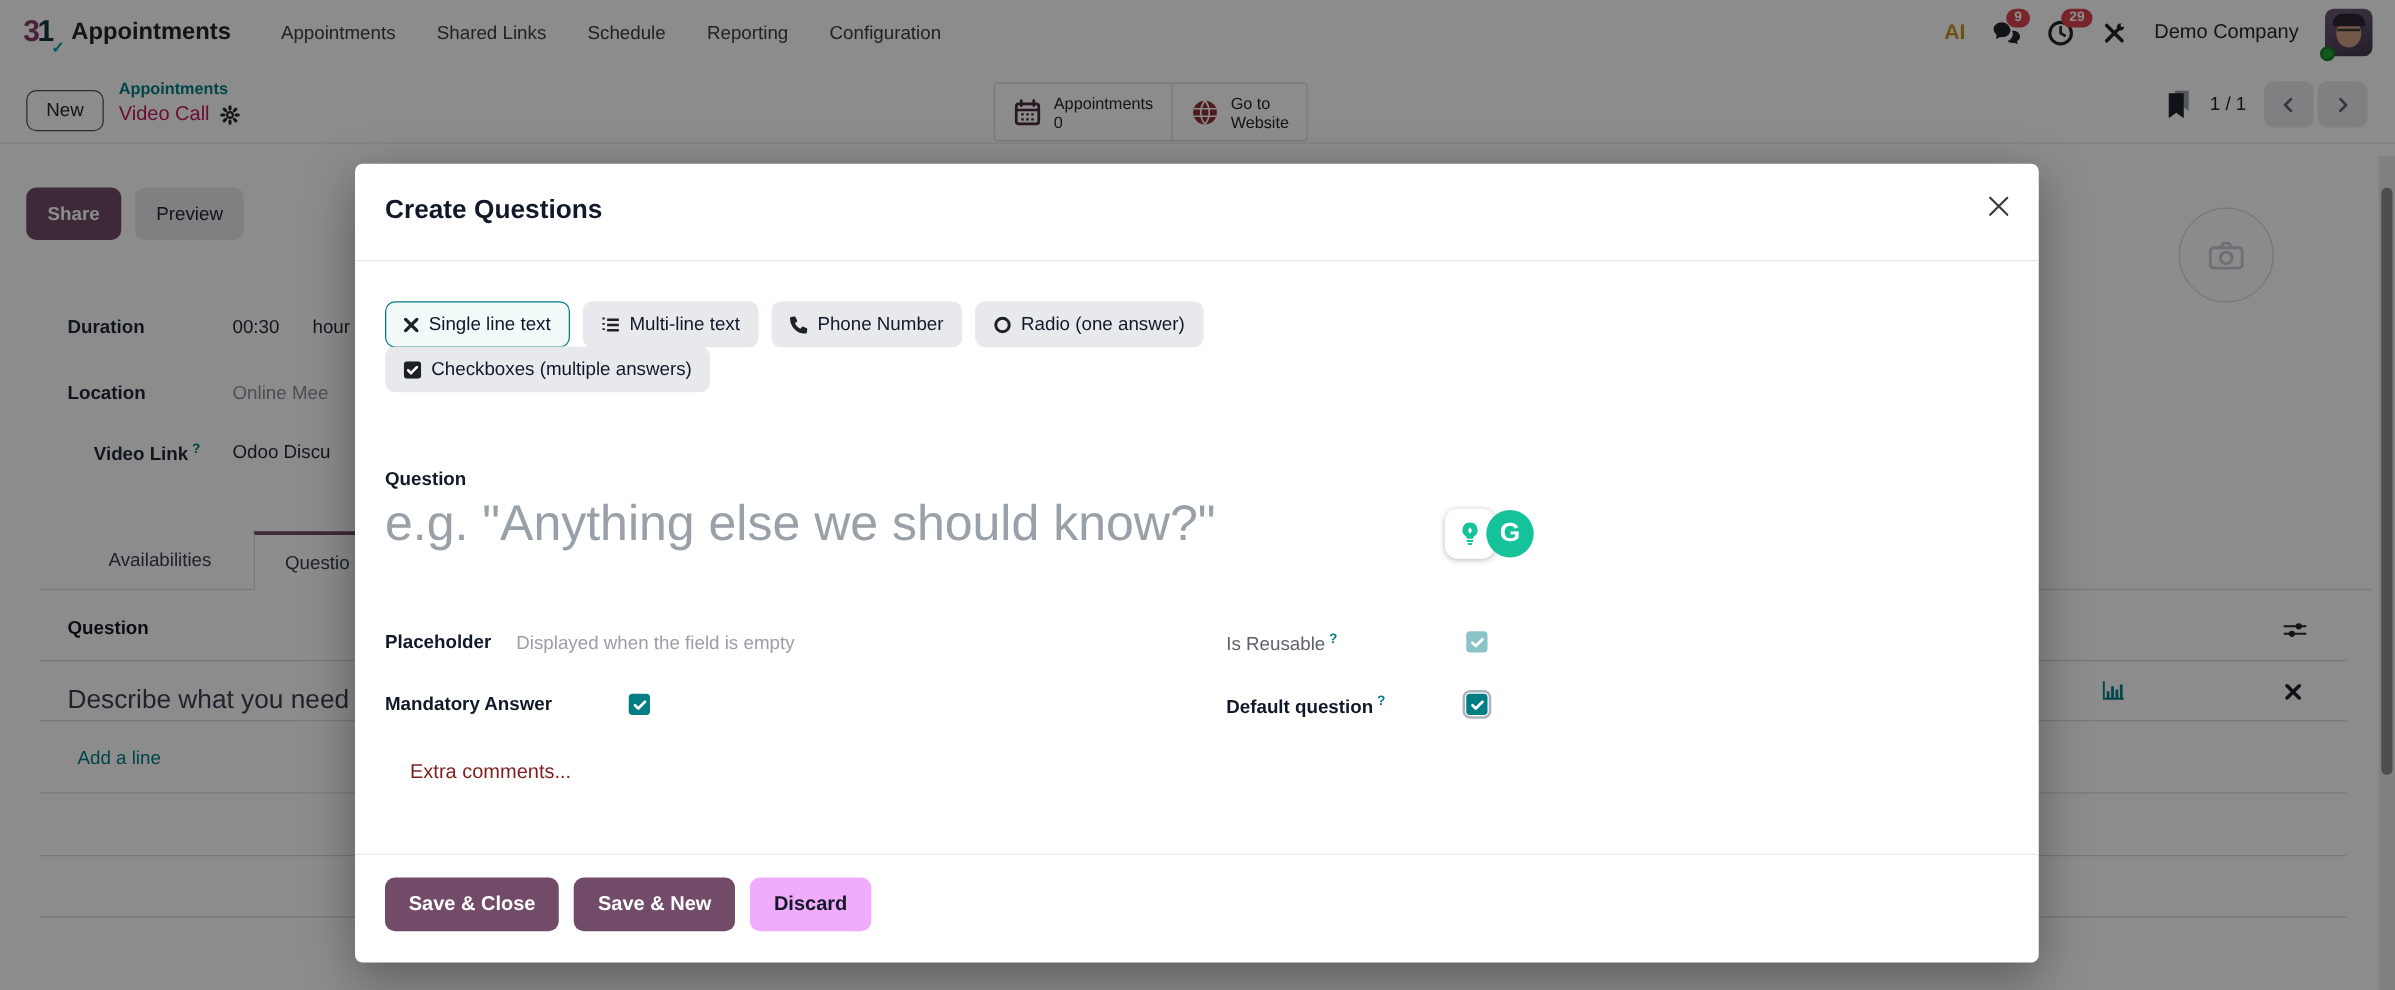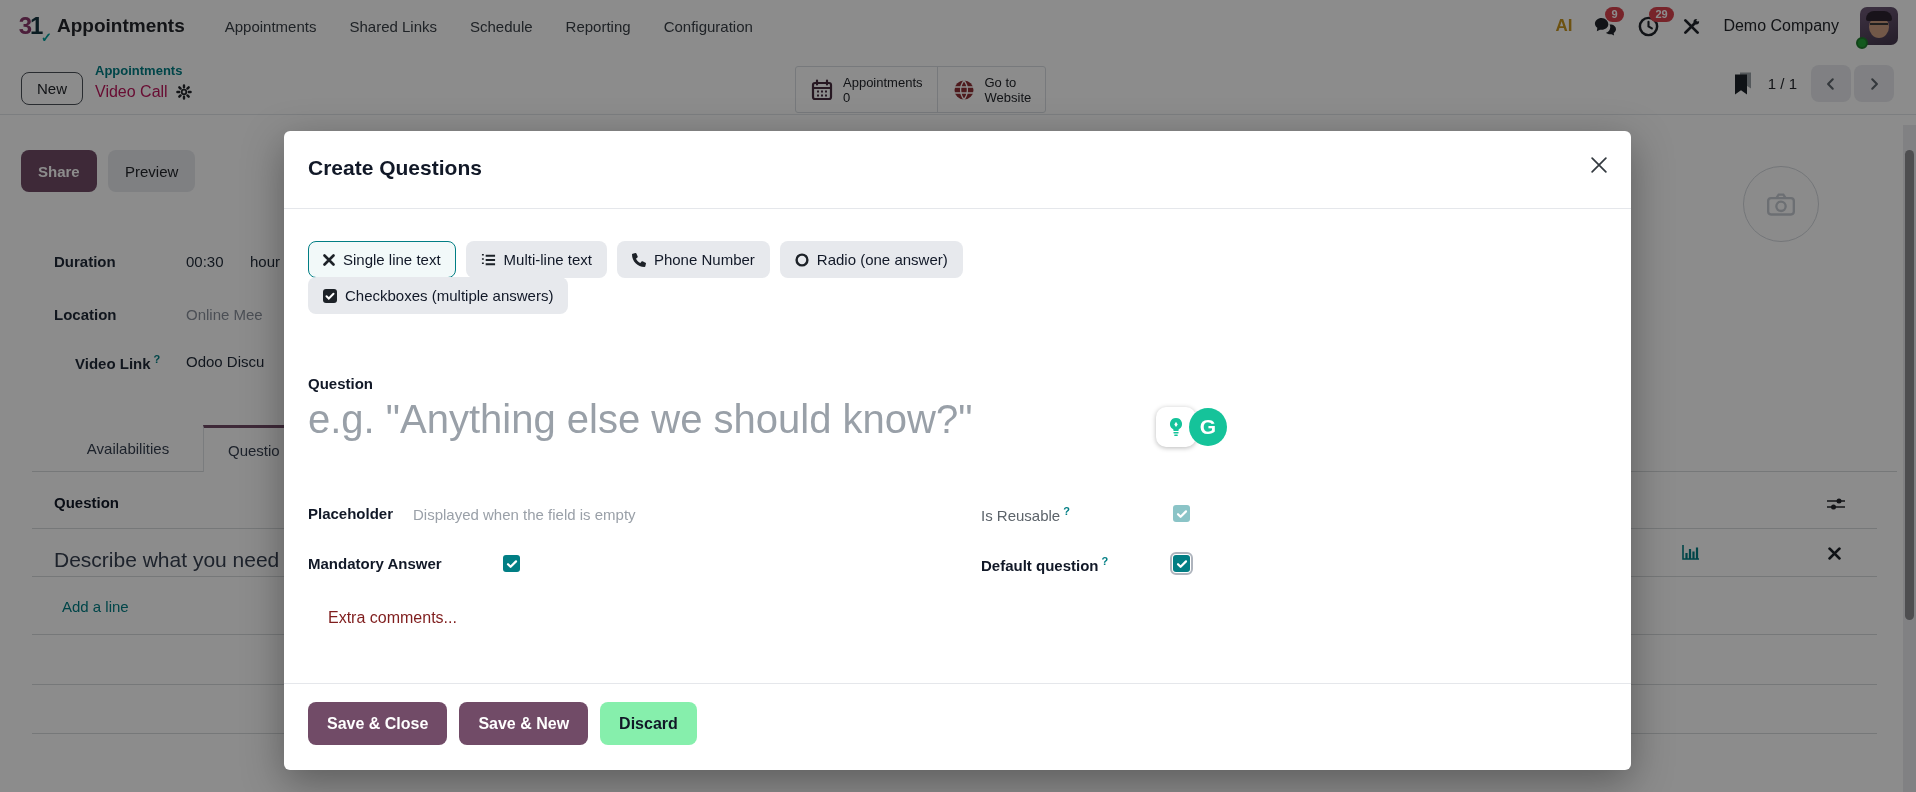--- a/index.html
+++ b/index.html
@@ -110,21 +110,21 @@
   .mrow .lab-left{position:absolute;left:0;top:0;}
   .mrow .val-left{position:absolute;left:105px;top:1px;}
   .mrow .cb-left{position:absolute;left:195px;top:0;}
   .mrow .lab-right{position:absolute;left:673px;top:0;}
   .mrow .cb-right{position:absolute;left:865px;top:0;}
   .comments{position:absolute;left:24px;top:478px;font-size:16px;color:#7f1d1d;cursor:text;margin-left:20px;}
   .m-footer{position:absolute;left:24px;top:571px;display:flex;gap:12px;}
   .m-btn{height:43px;padding:0 19px;border:none;border-radius:8px;font-size:16px;font-weight:600;
          cursor:pointer;font-family:"Liberation Sans",sans-serif;}
   .m-btn.primary{background:#714B67;color:#fff;}
-  .m-btn.secondary{background:#86efac;color:#111827;}
+  .m-btn.secondary{background:#f0abfc;color:#111827;}
 </style>
 </head>
 <body>
 
 <div class="screen">
 
   <nav class="navbar">
     <div class="logo">
       <span class="l3">3</span>
         <span class="l1">1</span>

